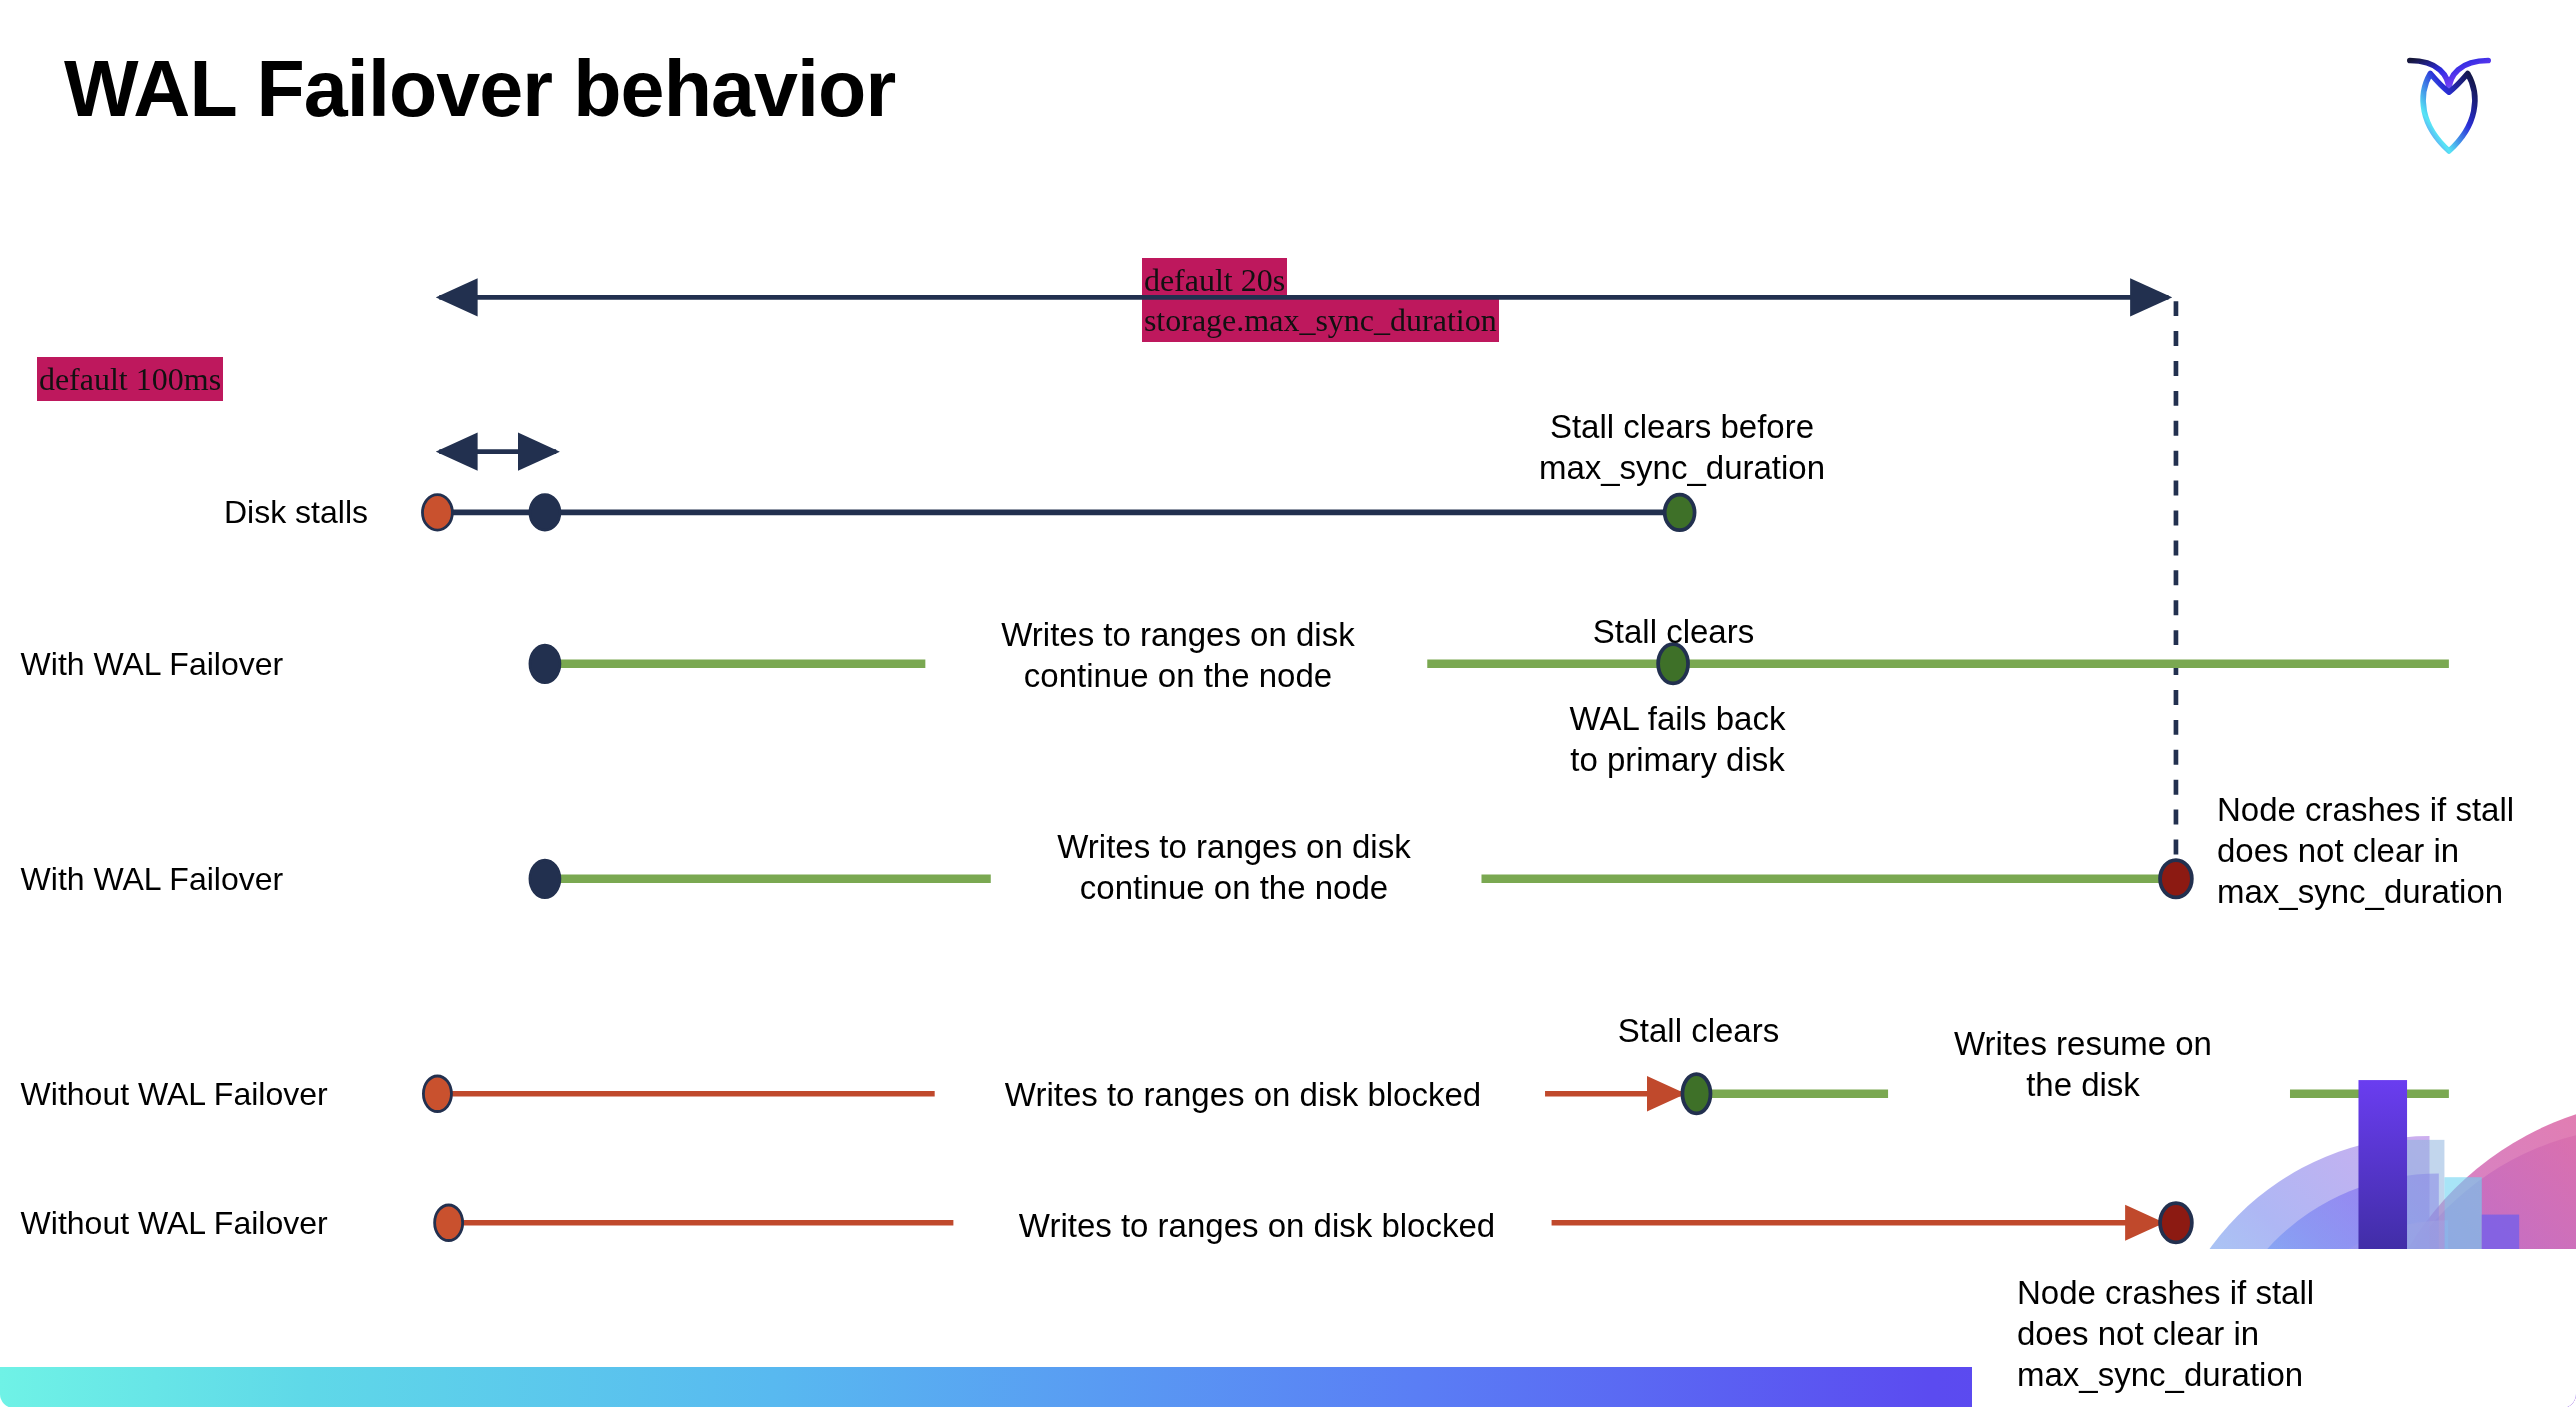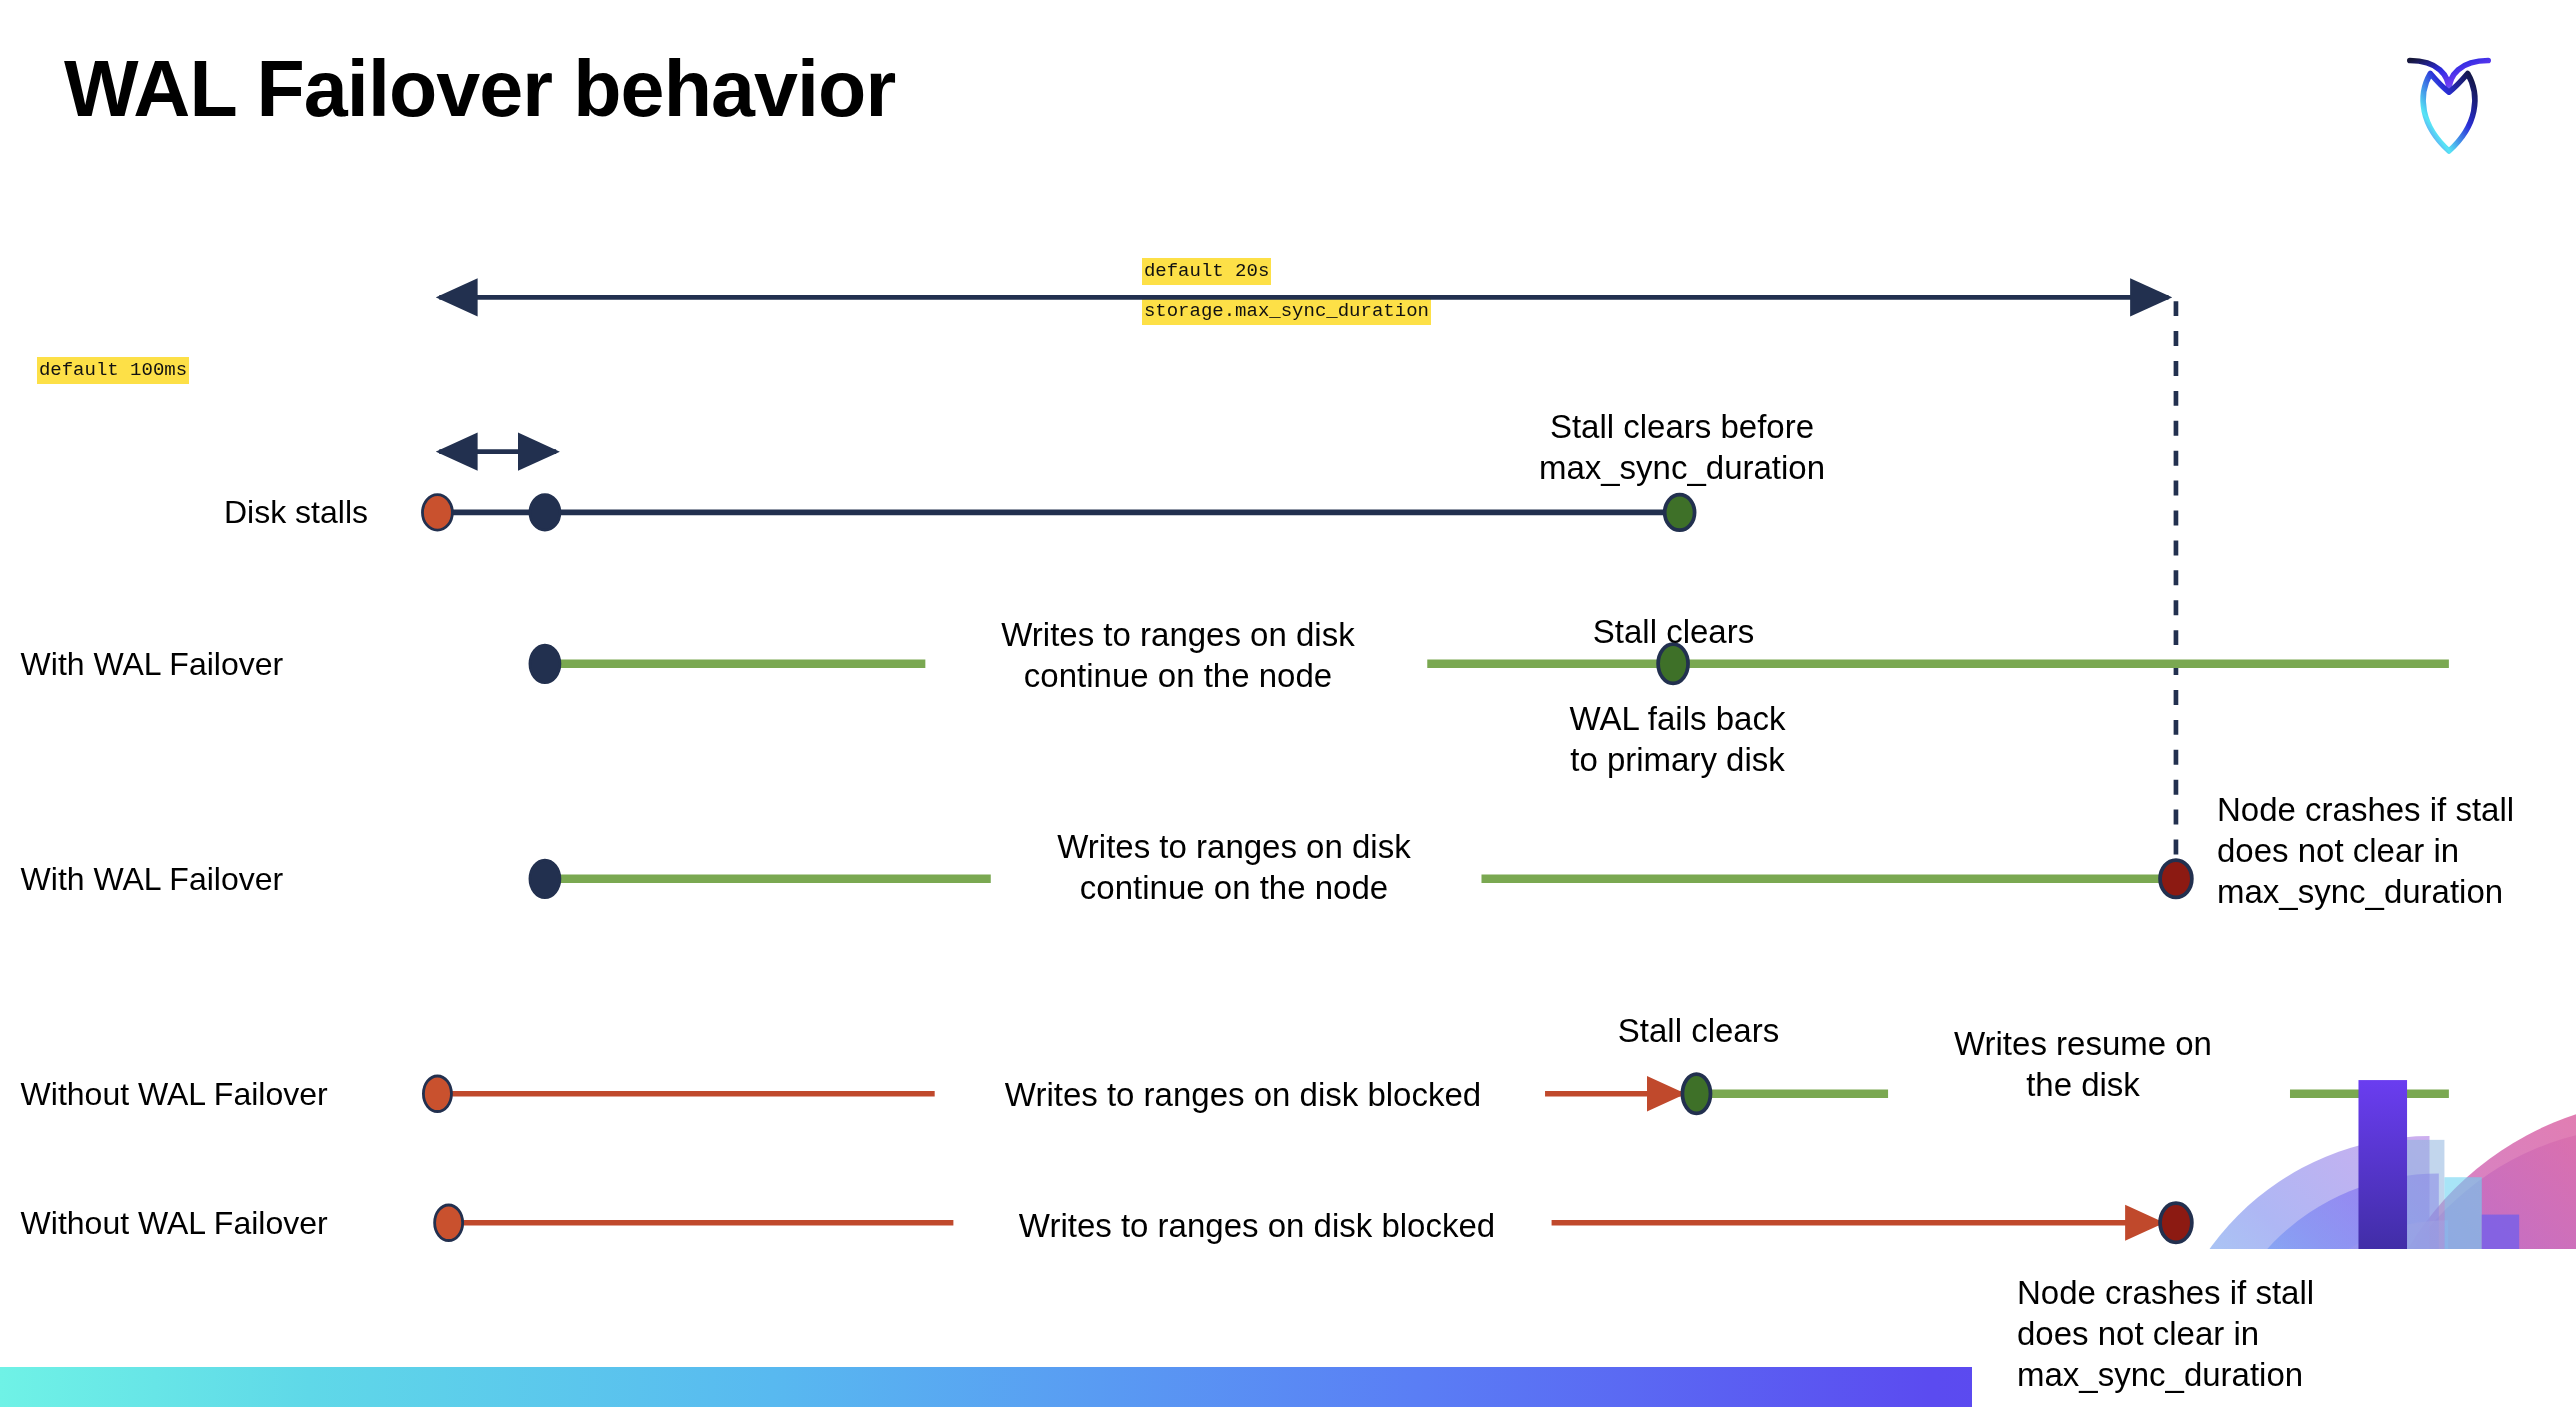--- a/index.html
+++ b/index.html
@@ -3,39 +3,39 @@
 <meta charset="utf-8">
 <style>
   html,body{margin:0;padding:0;}
   body{
     width:2576px;height:1408px;
     background:#ffffff;
     font-family:"Liberation Sans", sans-serif;
     overflow:hidden;
     position:relative;
   }
-  .slide{position:absolute;inset:0;overflow:hidden;}
+  .slide{position:absolute;inset:0;overflow:hidden;border-radius:14px;}
 
   
   .title{
     position:absolute;left:64px;top:43px;
     font-size:79px;font-weight:bold;letter-spacing:-0.9px;
     color:#000000;white-space:nowrap;
     font-family:"Liberation Sans", sans-serif;
   }
 
   
   .logo{position:absolute;left:2393px;top:34px;width:112px;height:122px;}
 
   
   .code{
     position:absolute;
-    font-family:Liberation Mono, monospace;
-    font-size:19px;color:#111111;
-    background:#fde047;
+    font-family:Liberation Serif, serif;
+    font-size:32px;color:#111111;
+    background:#be185d;
     white-space:pre;
     line-height:1.32;
     padding:0.9px 1.9px;
   }
 
   
   .rowlabel{
     position:absolute;
     font-size:32px;color:#000000;
     white-space:nowrap;

